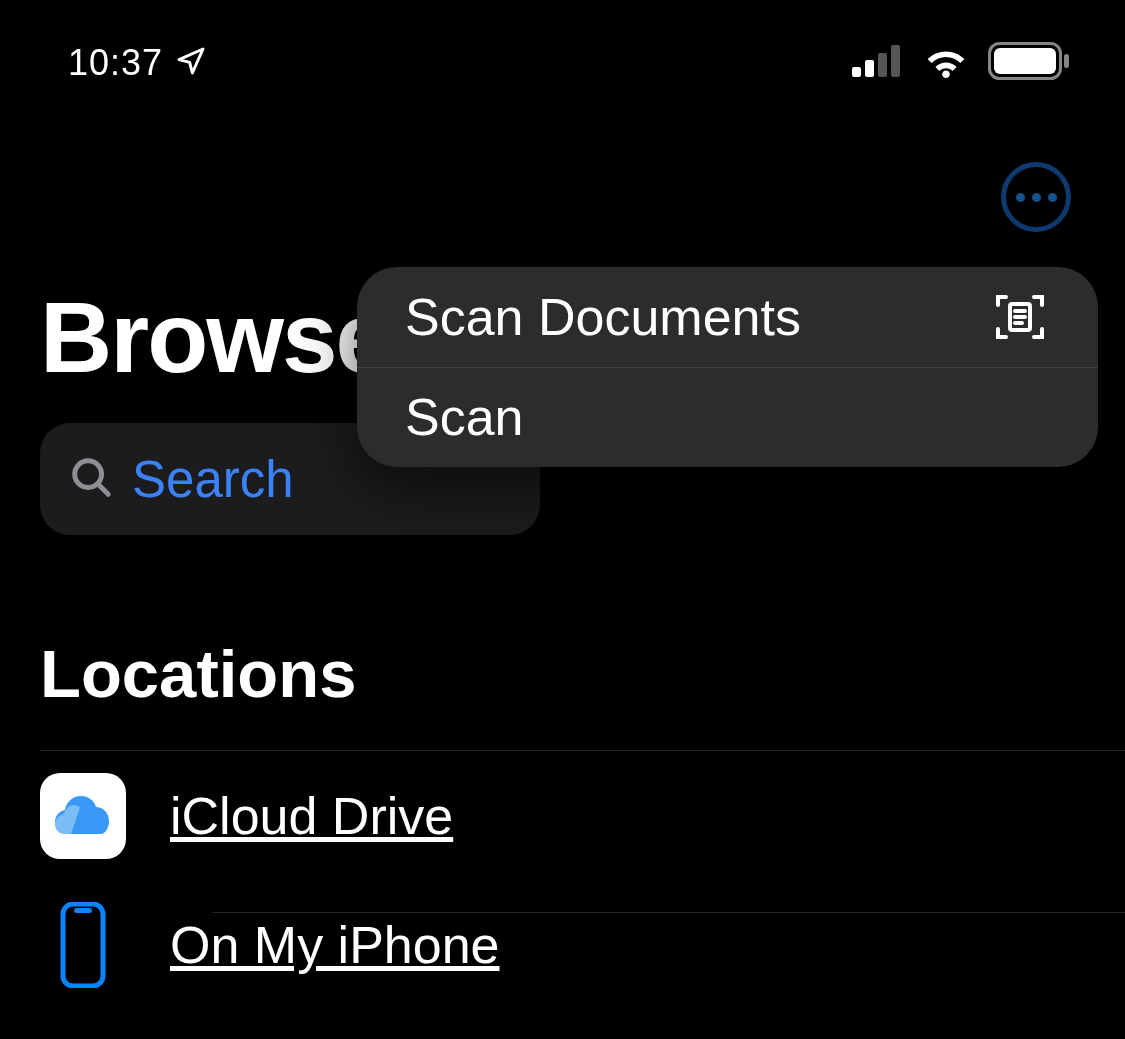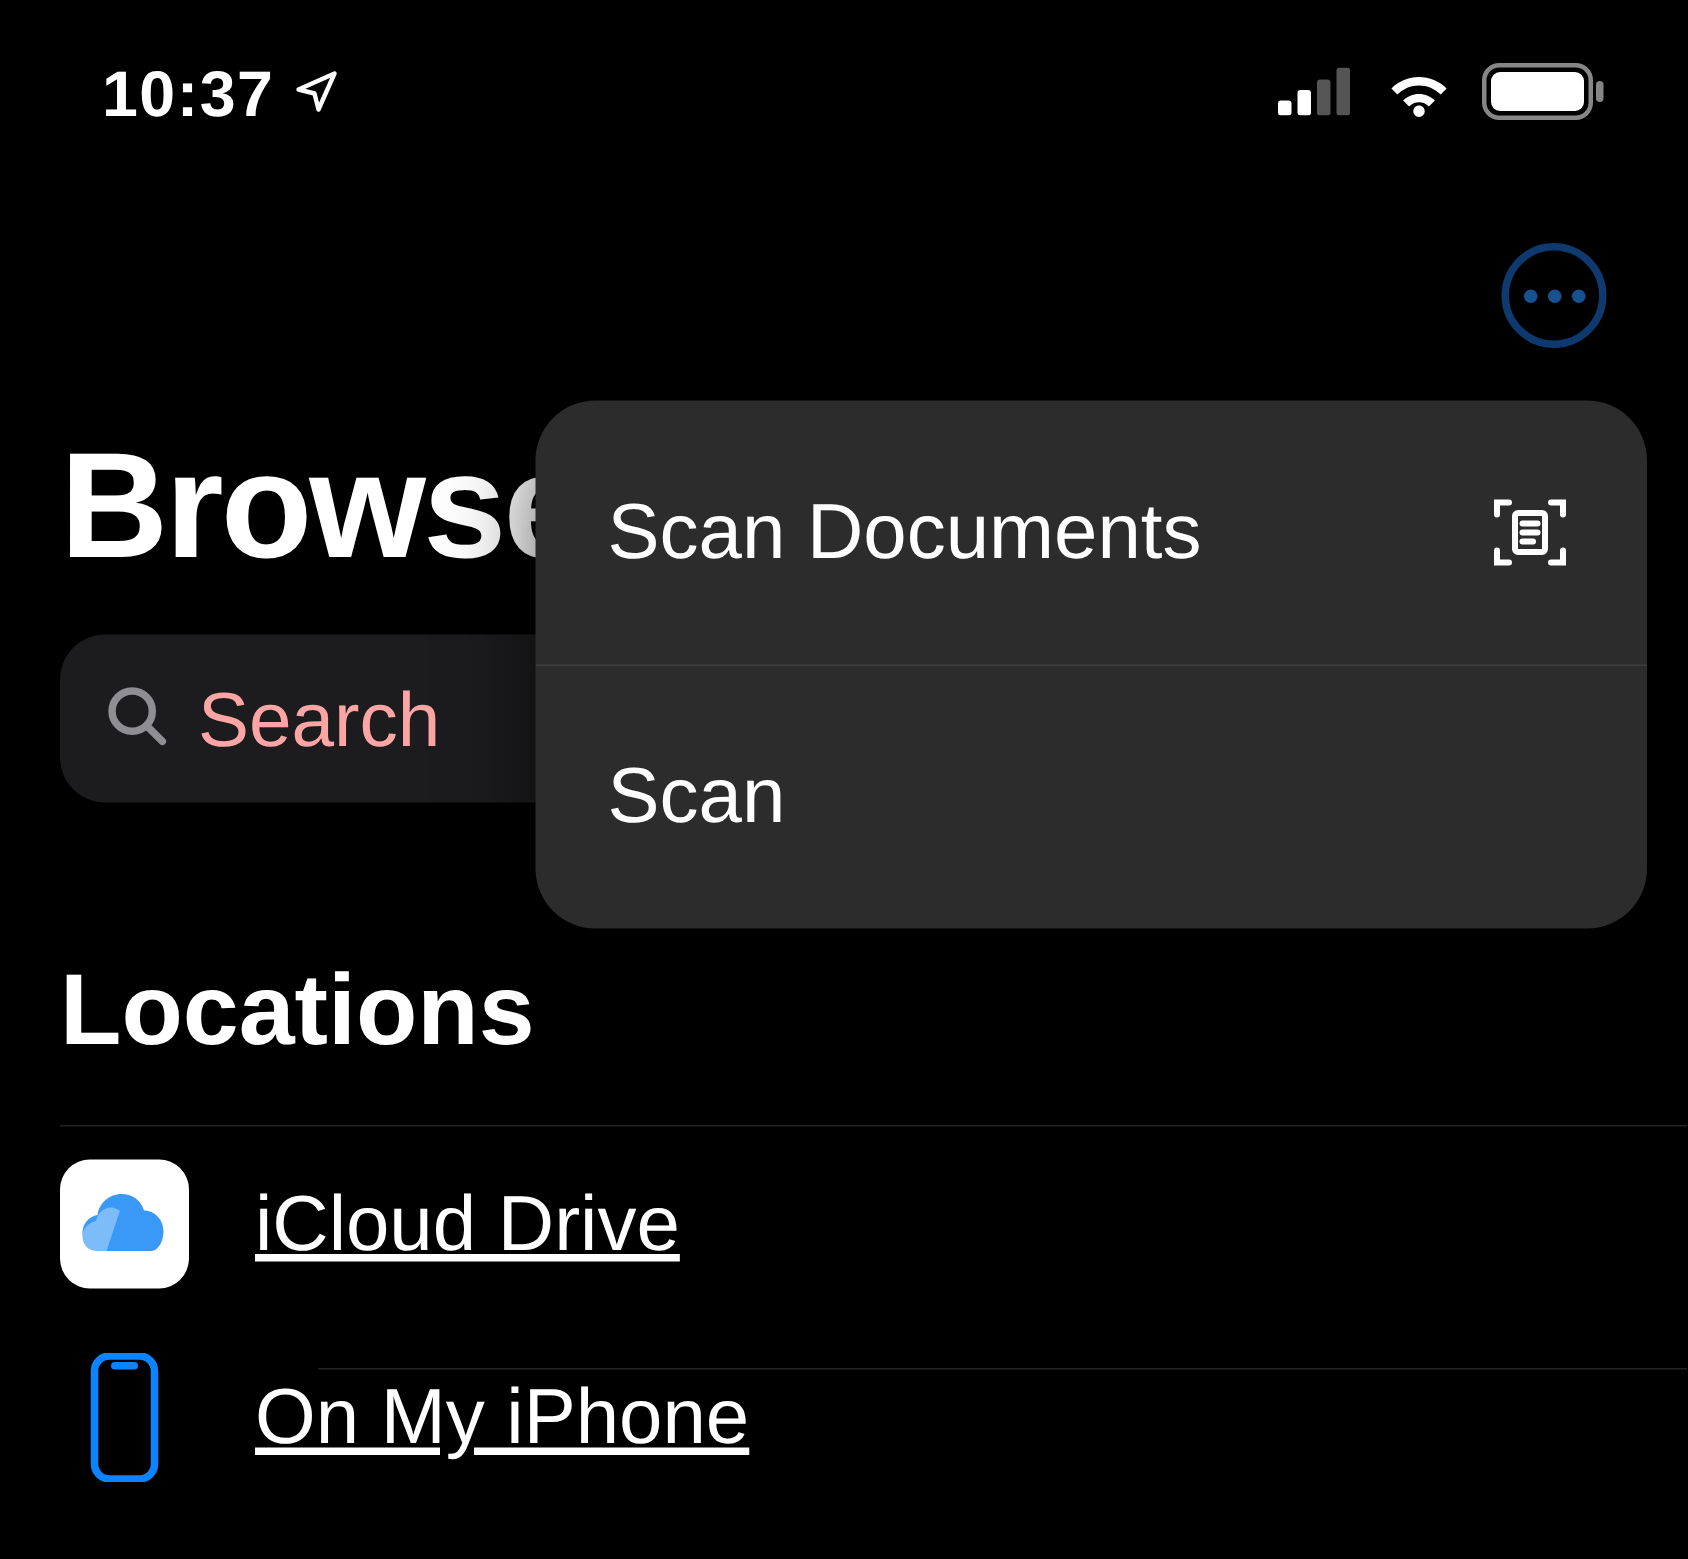--- a/index.html
+++ b/index.html
@@ -24,22 +24,22 @@
     justify-content: space-between;
     align-items: center;
     padding: 0 55px 0 68px;
   }
   .status-left {
     display: flex;
     align-items: center;
     gap: 12px;
   }
   .status-time {
-    font-size: 43px;
-    font-weight: 700;
+    font-size: 36px;
+    font-weight: 400;
     letter-spacing: 1px;
   }
   .status-right {
     display: flex;
     align-items: center;
     gap: 18px;
   }
 
   
   .more-button {
@@ -81,21 +81,21 @@
     height: 112px;
     background: #1c1c1e;
     border-radius: 30px;
     display: flex;
     align-items: center;
     padding: 0 28px;
     gap: 18px;
   }
   .search-placeholder {
     font-size: 51px;
-    color: #fca5a5;
+    color: #3b82f6;
     font-weight: 400;
   }
 
   
   .section-header {
     position: absolute;
     top: 635px;
     left: 40px;
     font-size: 67px;
     font-weight: 700;
@@ -137,21 +137,21 @@
     position: absolute;
     top: 267px;
     left: 357px;
     width: 741px;
     background: #2c2c2d;
     border-radius: 40px;
     overflow: hidden;
     box-shadow: 0 20px 60px rgba(0,0,0,0.6);
   }
   .menu-item {
-    height: 176px;
+    height: 100px;
     display: flex;
     align-items: center;
     justify-content: space-between;
     padding: 0 48px;
     position: relative;
   }
   .menu-item + .menu-item::before {
     content: "";
     position: absolute;
     top: 0; left: 0; right: 0;

